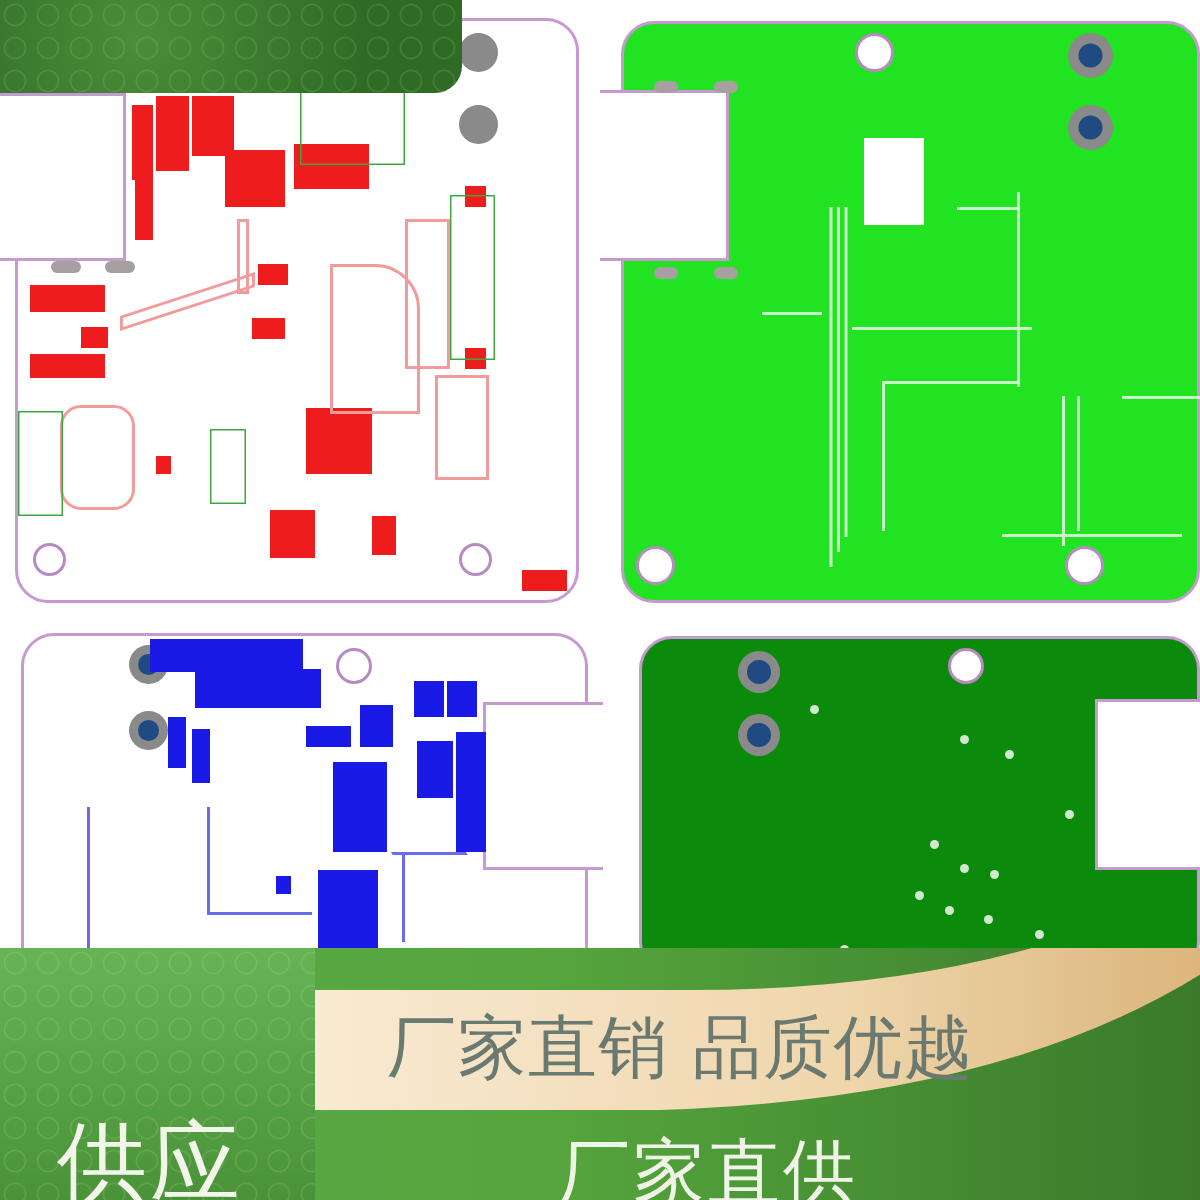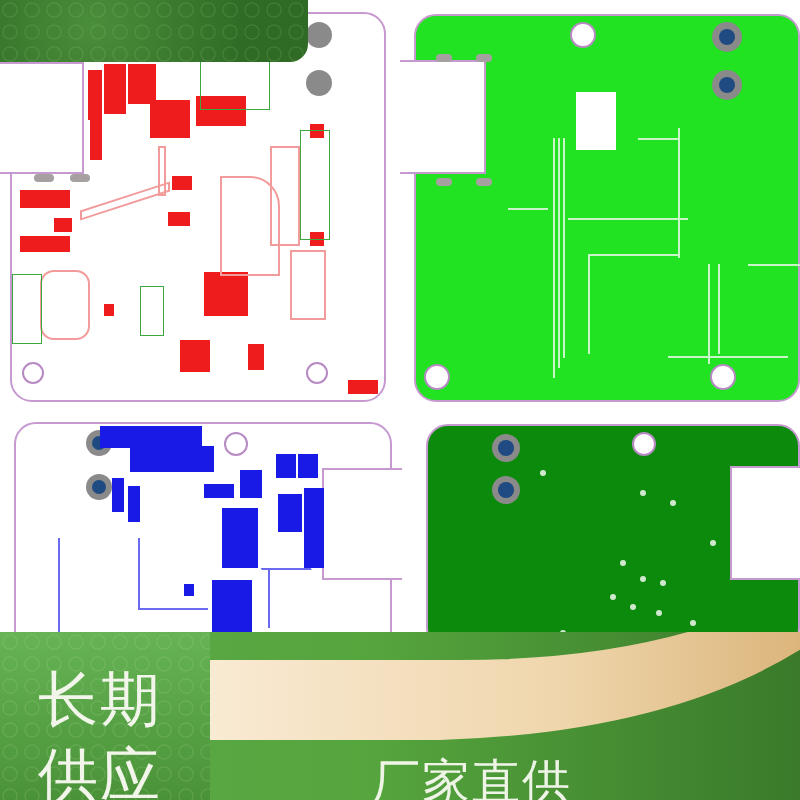--- a/index.html
+++ b/index.html
@@ -210,16 +210,16 @@
         <stop offset="0.6" stop-color="#efd6ac"></stop>
         <stop offset="1" stop-color="#d8b074"></stop>
       </linearGradient>
     </defs>
     <path d="M40,28 L320,28 Q520,28 650,-40 L700,-40 L700,-10 Q560,100 300,108 L0,108 Z" fill="url(#rib)"></path>
   </svg>
   <div id="banner-fold"></div>
   <div id="banner-left-panel">
     <div class="swirl"></div>
   </div>
-  <span id="slogan-left-1">长期</span>
   <span id="slogan-left-2">供应</span>
+  <span id="slogan-1">厂家直销 品质优越</span>
   <span id="slogan-2">厂家直供</span>
 </div>
 
 </body></html>

